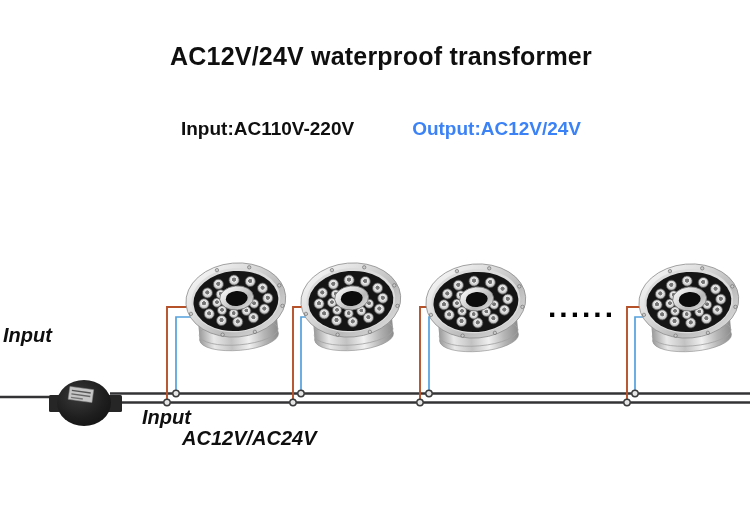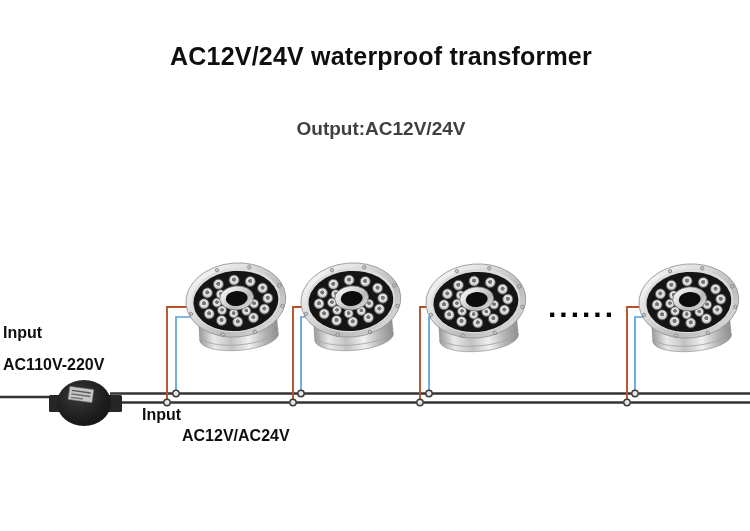--- a/index.html
+++ b/index.html
@@ -2,21 +2,21 @@
 <html><head>
 <meta charset="utf-8">
 <style>
   html,body{margin:0;padding:0;background:#fff;}
   .page{position:relative;width:750px;height:531px;background:#ffffff;overflow:hidden;
         font-family:"Liberation Sans",sans-serif;color:#0f0f0f;padding-left:12px;}
   .title{position:absolute;top:42px;left:0;width:100%;text-align:center;
          font-size:25px;font-weight:bold;letter-spacing:0.2px;}
   .specs{position:absolute;top:118px;left:0;width:100%;display:flex;
          justify-content:center;gap:58px;font-size:19px;font-weight:bold;}
-  .lbl{position:absolute;font-size:16px;font-weight:bold;line-height:1.05;white-space:nowrap;}
+  .lbl{position:absolute;font-size:20px;font-weight:bold;line-height:1.05;white-space:nowrap;font-style:italic;}
   .lbl-input{left:3px;top:325px;}
   .lbl-input-v{left:3px;top:357px;}
   .lbl-output{left:142px;top:407px;}
   .lbl-output-v{left:142px;top:428px;margin-left:40px;}
   .dots{position:absolute;left:548px;top:292px;font-size:30px;font-weight:bold;
         letter-spacing:3px;line-height:30px;color:#000;}
   .layer{position:absolute;left:0;top:0;}
   .light{position:absolute;width:104px;height:98px;}
   .l1{left:184px;top:260px;} .l2{left:299px;top:260px;}
   .l3{left:424px;top:261px;} .l4{left:637px;top:261px;}
@@ -26,21 +26,22 @@
   .wire-neutral{fill:none;stroke-width:1.7;}
   .junction{fill:#e6e6e6;stroke:#3c3c3c;stroke-width:1.4;}
 </style>
 </head>
 <body>
 
 <div class="page">
 
   <div class="title">AC12V/24V waterproof transformer</div>
   <div class="specs">
-    <span style="color: #404040;">Output:AC12V/24V</span>
+    <span>Input:AC110V-220V</span>
+    <span style="color: #3b82f6;">Output:AC12V/24V</span>
   </div>
 
   <svg class="layer" width="750" height="531" viewBox="0 0 750 531">
     <defs>
       <linearGradient id="gRim" x1="0" y1="0" x2="1" y2="1">
         <stop offset="0" stop-color="#ffffff"></stop>
           <stop offset="0.35" stop-color="#dedede"></stop>
         <stop offset="0.65" stop-color="#b9b9b9"></stop>
           <stop offset="0.85" stop-color="#d4d4d4"></stop>
         <stop offset="1" stop-color="#a8a8a8"></stop>
@@ -163,17 +164,16 @@
   <svg class="light l3" viewBox="0 0 104 98">
       <use href="#light"></use>
     </svg>
   <svg class="light l4" viewBox="0 0 104 98">
       <use href="#light"></use>
     </svg>
 
   <div class="dots">......</div>
 
   <div class="lbl lbl-input">Input</div>
-  <div class="lbl lbl-input-v">AC110V-220V</div>
   <div class="lbl lbl-output">Input</div>
   <div class="lbl lbl-output-v">AC12V/AC24V</div>
 
 </div>
 
 </body></html>

